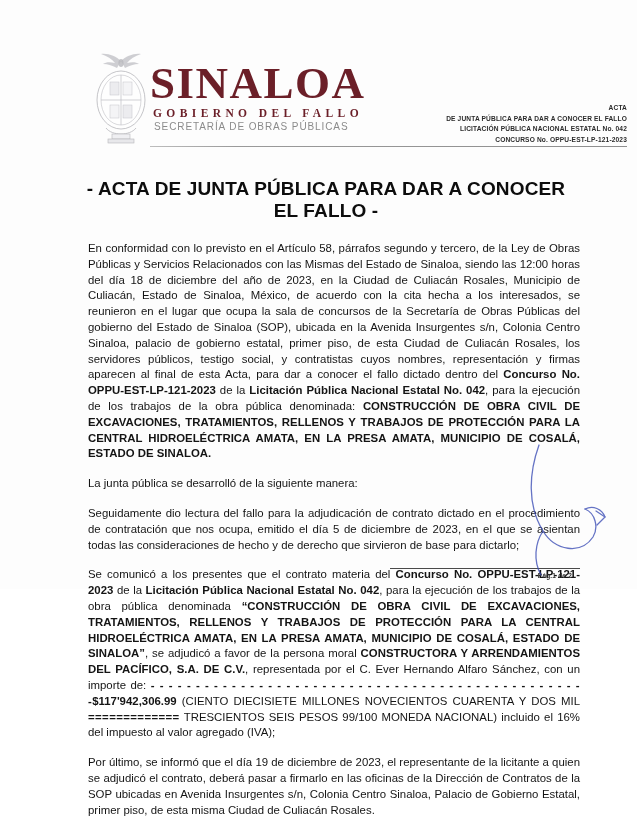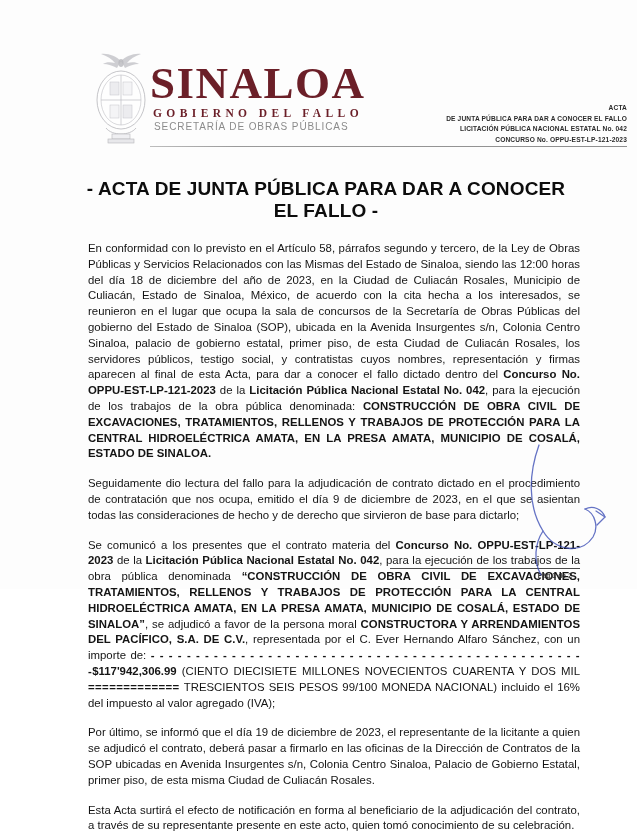--- a/index.html
+++ b/index.html
@@ -203,23 +203,24 @@
   </div>
 
   <div class="content">
 
     <h1 class="doc-title">-  ACTA DE JUNTA PÚBLICA PARA DAR A CONOCER EL FALLO -</h1>
 
     <p class="para">
       <span>En conformidad con lo previsto en el Artículo 58, párrafos segundo y tercero, de la Ley de Obras Públicas y Servicios Relacionados con las Mismas del Estado de Sinaloa, siendo las 12:00 horas del día 18 de diciembre del año de 2023, en la Ciudad de Culiacán Rosales, Municipio de Culiacán, Estado de Sinaloa, México, de acuerdo con la cita hecha a los interesados, se reunieron en el lugar que ocupa la sala de concursos de la Secretaría de Obras Públicas del gobierno del Estado de Sinaloa (SOP), ubicada en la Avenida Insurgentes s/n, Colonia Centro Sinaloa, palacio de gobierno estatal, primer piso, de esta Ciudad de Culiacán Rosales, los servidores públicos, testigo social, y contratistas cuyos nombres, representación y firmas aparecen al final de esta Acta, para dar a conocer el fallo dictado dentro del </span><span class="b">Concurso No. OPPU-EST-LP-121-2023</span><span> de la </span><span class="b">Licitación Pública Nacional Estatal No. 042</span><span>, para la ejecución de los trabajos de la obra pública denominada: </span><span class="b">CONSTRUCCIÓN DE OBRA CIVIL DE EXCAVACIONES, TRATAMIENTOS, RELLENOS Y TRABAJOS DE PROTECCIÓN PARA LA CENTRAL HIDROELÉCTRICA AMATA, EN LA PRESA AMATA, MUNICIPIO DE COSALÁ, ESTADO DE SINALOA.</span>
     </p>
 
-
-
-    <p class="para">Seguidamente dio lectura del fallo para la adjudicación de contrato dictado en el procedimiento de contratación que nos ocupa, emitido el día 9 de diciembre de 2023, en el que se asientan todas las consideraciones de hecho y de derecho que sirvieron de base para dictarlo;</p>
+    <p class="para">La junta pública se desarrolló de la siguiente manera:</p>
+
+
+    <p class="para">Seguidamente dio lectura del fallo para la adjudicación de contrato dictado en el procedimiento de contratación que nos ocupa, emitido el día 5 de diciembre de 2023, en el que se asientan todas las consideraciones de hecho y de derecho que sirvieron de base para dictarlo;</p>
 
     <p class="para">
       <span>Se comunicó a los presentes que el contrato materia del </span><span class="b">Concurso No. OPPU-EST-LP-121-2023</span><span> de la </span><span class="b">Licitación Pública Nacional Estatal No. 042</span><span>, para la ejecución de los trabajos de la obra pública denominada </span><span class="b">“CONSTRUCCIÓN DE OBRA CIVIL DE EXCAVACIONES, TRATAMIENTOS, RELLENOS Y TRABAJOS DE PROTECCIÓN PARA LA CENTRAL HIDROELÉCTRICA AMATA, EN LA PRESA AMATA, MUNICIPIO DE COSALÁ, ESTADO DE SINALOA”</span><span>, se adjudicó a favor de la persona moral </span><span class="b">CONSTRUCTORA Y ARRENDAMIENTOS DEL PACÍFICO, S.A. DE C.V.</span><span>, representada por el C. Ever Hernando Alfaro Sánchez, con un importe de: </span><span class="fill-dash">- - - - - - - - - - - - - - - - - - - - - - - - - - - - - - - - - - - - - - - - - - - - - - - - -</span><span class="b">$117'942,306.99</span><span> (CIENTO DIECISIETE MILLONES NOVECIENTOS CUARENTA Y DOS MIL </span><span class="fill-eq">=============</span><span> TRESCIENTOS SEIS PESOS 99/100 MONEDA NACIONAL) incluido el 16% del impuesto al valor agregado (IVA);</span>
     </p>
 
     <p class="para">Por último, se informó que el día 19 de diciembre de 2023, el representante de la licitante a quien se adjudicó el contrato, deberá pasar a firmarlo en las oficinas de la Dirección de Contratos de la SOP ubicadas en Avenida Insurgentes s/n, Colonia Centro Sinaloa, Palacio de Gobierno Estatal, primer piso, de esta misma Ciudad de Culiacán Rosales.</p>
 
     <p class="para">Esta Acta surtirá el efecto de notificación en forma al beneficiario de la adjudicación del contrato, a través de su representante presente en este acto, quien tomó conocimiento de su celebración.</p>
   </div>
 

